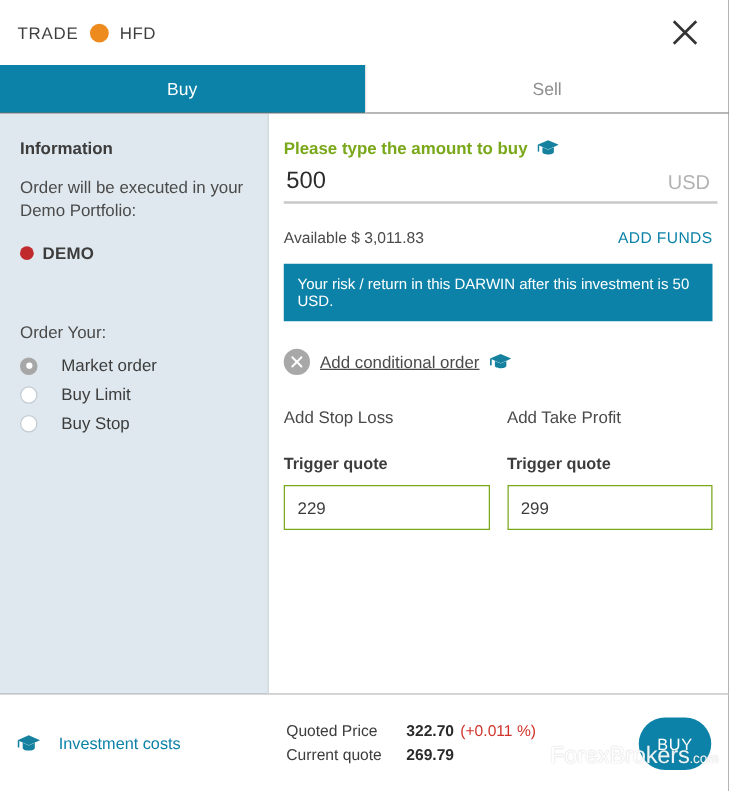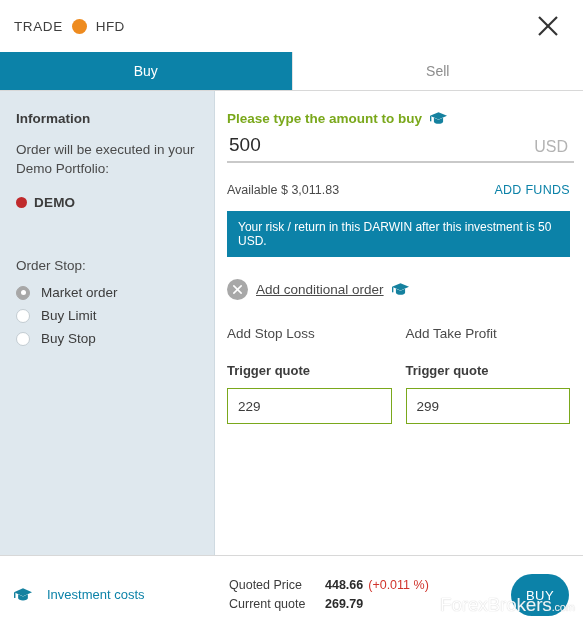--- a/index.html
+++ b/index.html
@@ -146,21 +146,21 @@
   }
   .order-type-label {
     font-size: 13.5px;
     color: #4a4a4a;
     margin-top: 48px;
     margin-bottom: 12px;
   }
   .radio-row {
     display: flex;
     align-items: center;
-    gap: 11px;
+    gap: 19px;
     margin-bottom: 8px;
     cursor: pointer;
   }
   .radio {
     width: 14px;
     height: 14px;
     border-radius: 50%;
     box-sizing: border-box;
     flex: 0 0 14px;
     position: relative;
@@ -436,21 +436,21 @@
 
     <div class="sidebar">
       <div class="side-title">Information</div>
       <div class="side-text">Order will be executed in your Demo Portfolio:</div>
 
       <div class="demo-row">
         <span class="demo-dot"></span>
         <span class="demo-label">DEMO</span>
       </div>
 
-      <div class="order-type-label">Order Stop:</div>
+      <div class="order-type-label">Order Your:</div>
 
       <div class="radio-row">
         <span class="radio on"></span>
         <span class="radio-label">Market order</span>
       </div>
       <div class="radio-row">
         <span class="radio off"></span>
         <span class="radio-label">Buy Limit</span>
       </div>
       <div class="radio-row">
@@ -519,21 +519,21 @@
         <path d="M10 0 L20 4.4 L10 8.8 L0 4.4 Z" fill="#15819f"></path>
         <path d="M4.6 6.6 L4.6 11.2 C4.6 12.6 7.1 13.6 10 13.6 C12.9 13.6 15.4 12.6 15.4 11.2 L15.4 6.6 L10 9.1 Z" fill="#15819f"></path>
         <rect x="0" y="4.6" width="1.6" height="6.2" fill="#15819f"></rect>
       </svg>
       <span class="inv-costs-text">Investment costs</span>
     </div>
 
     <div class="quotes">
       <div class="quote-line">
         <span class="q-label">Quoted Price</span>
-        <span class="q-val">448.66</span>
+        <span class="q-val">322.70</span>
         <span class="q-delta">(+0.011 %)</span>
       </div>
       <div class="quote-line">
         <span class="q-label">Current quote</span>
         <span class="q-val">269.79</span>
       </div>
     </div>
 
     <button class="buy-btn">BUY</button>
   </div>

